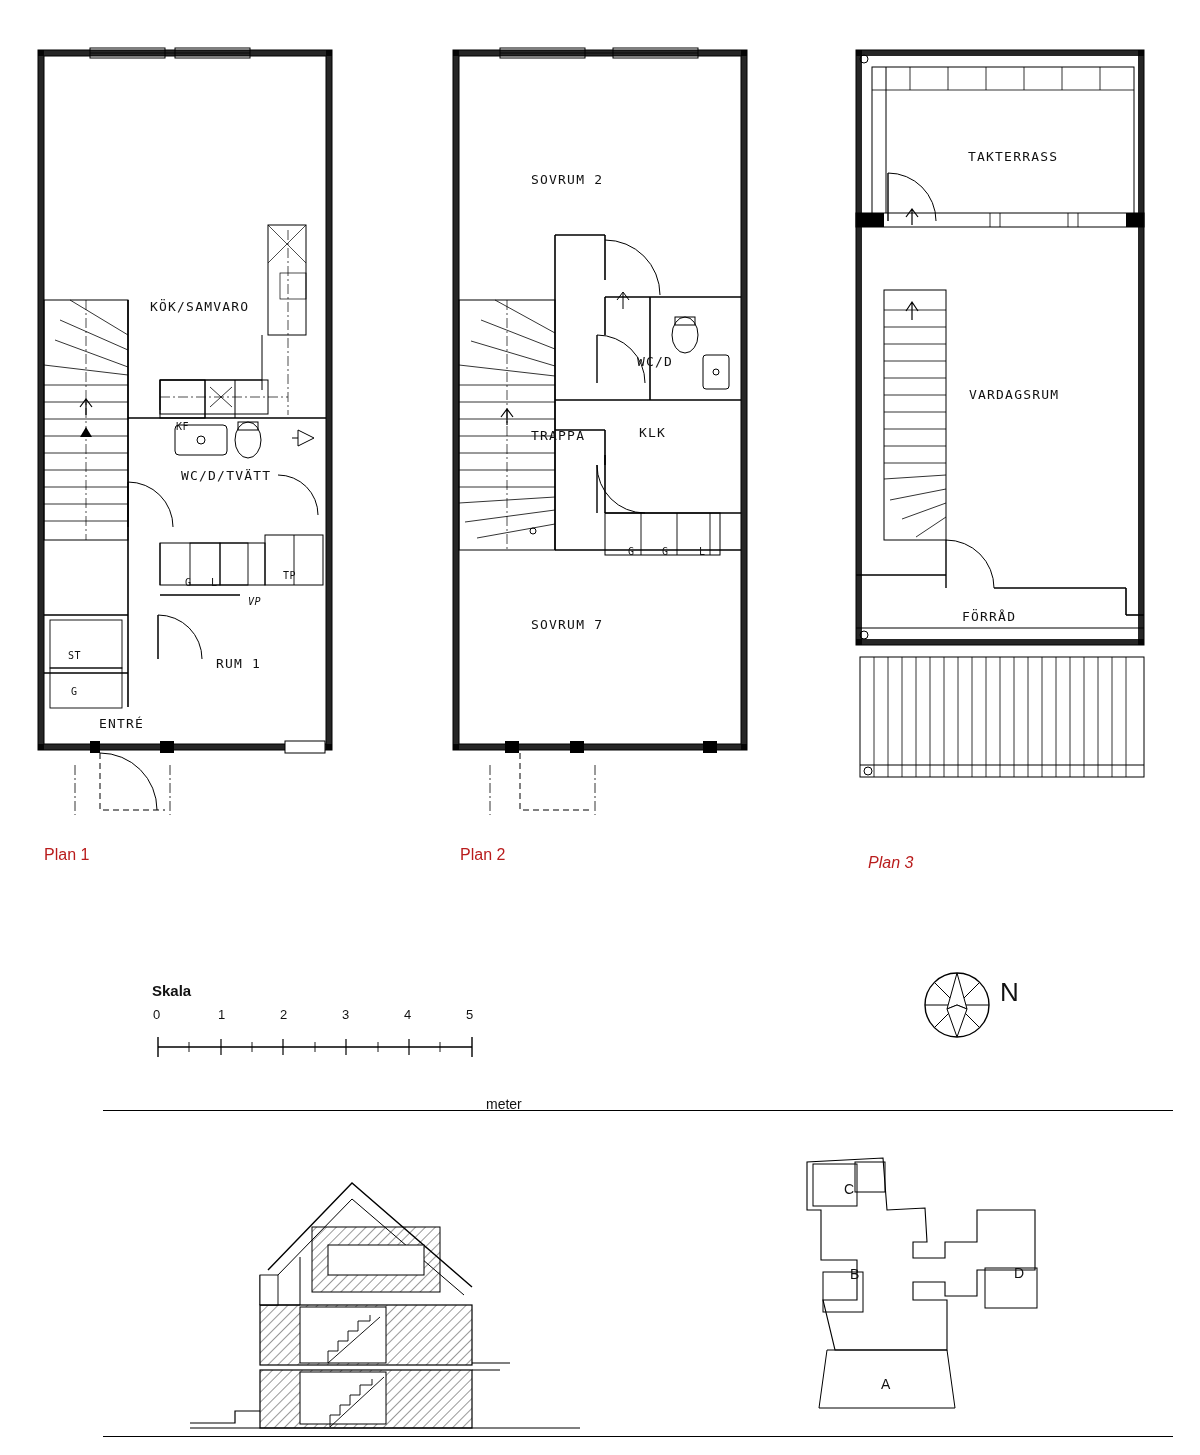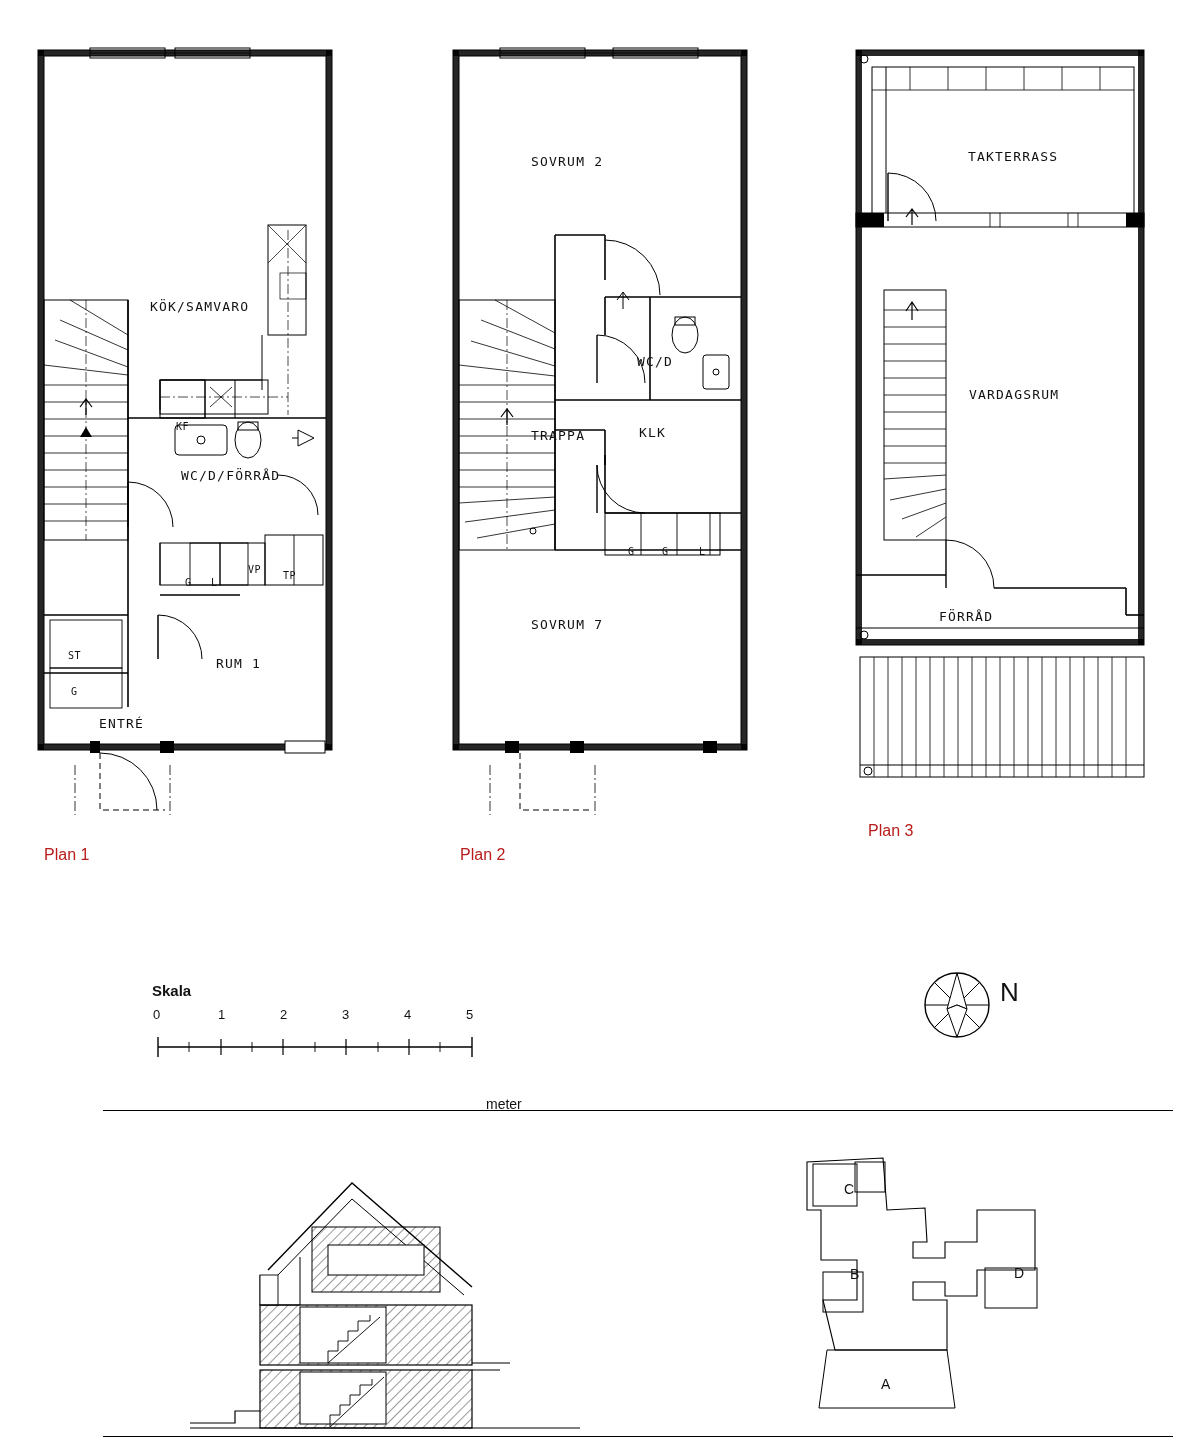--- a/index.html
+++ b/index.html
@@ -108,29 +108,29 @@
 
       <rect class="ln" x="130" y="508" width="105" height="42" stroke-width="1"></rect>
       <rect class="ln" x="160" y="508" width="30" height="42" stroke-width="0.9"></rect>
       <rect class="ln" x="190" y="508" width="28" height="42" stroke-width="0.9"></rect>
       <rect class="ln" x="235" y="500" width="58" height="50" stroke-width="1"></rect>
       <line class="ln" x1="264" y1="500" x2="264" y2="550" stroke-width="0.9"></line>
       <line class="ln" x1="130" y1="508" x2="130" y2="550" stroke-width="1"></line>
     </svg>
   </div>
   <div class="abs room-label" style="left:150px;top:299px;">KÖK/SAMVARO</div>
-  <div class="abs room-label" style="left:181px;top:468px;">WC/D/FÖRRÅD</div>
+  <div class="abs room-label" style="left:181px;top:468px;">WC/D/TVÄTT</div>
   <div class="abs room-label" style="left:99px;top:692px;margin-top:24px;">ENTRÉ</div>
   <div class="abs room-label" style="left:216px;top:656px;">RUM 1</div>
   <div class="abs small-label" style="left:176px;top:381px;">KF</div>
   <div class="abs small-label" style="left:68px;top:610px;">ST</div>
   <div class="abs small-label" style="left:71px;top:646px;">G</div>
   <div class="abs small-label" style="left:185px;top:537px;">G</div>
   <div class="abs small-label" style="left:211px;top:537px;">L</div>
-  <div class="abs small-label" style="left:248px;top:524px;">VP</div>
+  <div class="abs small-label" style="left:248px;top:556px;font-style:italic;">VP</div>
   <div class="abs small-label" style="left:283px;top:530px;">TP</div>
   <div class="abs plan-title" style="left:44px;top:846px;">Plan 1</div>
 
   <div class="abs" style="left:445px;top:35px;">
     <svg width="310" height="780" viewBox="0 0 310 780">
       <rect class="ln" x="8" y="15" width="294" height="700" stroke-width="1"></rect>
       <rect class="ln" x="14" y="21" width="282" height="688" stroke-width="1"></rect>
       <rect x="8" y="15" width="6" height="700" fill="#000" opacity="0.85"></rect>
       <rect x="296" y="15" width="6" height="700" fill="#000" opacity="0.85"></rect>
       <rect x="8" y="15" width="294" height="6" fill="#000" opacity="0.85"></rect>
@@ -194,21 +194,21 @@
       <rect class="ln" x="258" y="320" width="26" height="34" rx="3" stroke-width="1"></rect>
       <circle class="ln" cx="271" cy="337" r="3" stroke-width="1"></circle>
       <path class="ln" d="M178 258 l0 16 M172 265 l6 -8 l6 8" stroke-width="1"></path>
 
       <rect class="ln" x="160" y="478" width="115" height="42" stroke-width="1"></rect>
       <line class="ln" x1="196" y1="478" x2="196" y2="520" stroke-width="0.9"></line>
       <line class="ln" x1="232" y1="478" x2="232" y2="520" stroke-width="0.9"></line>
       <line class="ln" x1="265" y1="478" x2="265" y2="520" stroke-width="0.9"></line>
     </svg>
   </div>
-  <div class="abs room-label" style="left:531px;top:154px;">SOVRUM 2</div>
+  <div class="abs room-label" style="left:531px;top:172px;">SOVRUM 2</div>
   <div class="abs room-label" style="left:637px;top:354px;">WC/D</div>
   <div class="abs room-label" style="left:531px;top:428px;">TRAPPA</div>
   <div class="abs room-label" style="left:639px;top:425px;">KLK</div>
   <div class="abs room-label" style="left:531px;top:617px;">SOVRUM 7</div>
   <div class="abs small-label" style="left:628px;top:506px;">G</div>
   <div class="abs small-label" style="left:662px;top:506px;">G</div>
   <div class="abs small-label" style="left:699px;top:506px;">L</div>
   <div class="abs plan-title" style="left:460px;top:846px;">Plan 2</div>
 
   <div class="abs" style="left:850px;top:45px;">
@@ -297,22 +297,22 @@
         <line x1="248" y1="612" x2="248" y2="732"></line>
           <line x1="262" y1="612" x2="262" y2="732"></line>
         <line x1="276" y1="612" x2="276" y2="732"></line>
       </g>
       <line class="ln" x1="10" y1="720" x2="294" y2="720" stroke-width="1"></line>
       <circle class="ln" cx="18" cy="726" r="4" stroke-width="1"></circle>
     </svg>
   </div>
   <div class="abs room-label" style="left:968px;top:149px;">TAKTERRASS</div>
   <div class="abs room-label" style="left:969px;top:387px;">VARDAGSRUM</div>
-  <div class="abs room-label" style="left:939px;top:609px;">FÖRRÅD</div>
-  <div class="abs plan-title" style="left:868px;top:822px;">Plan 3</div>
+  <div class="abs room-label" style="left:962px;top:609px;">FÖRRÅD</div>
+  <div class="abs plan-title" style="left:868px;top:854px;font-style:italic;">Plan 3</div>
 
   <div class="abs" style="left:150px;top:982px;">
     <div class="scale-title" style="margin:0 0 8px 2px;font-weight:bold;">Skala</div>
     <div style="position:relative;width:400px;height:50px;">
       <div class="scale-num abs" style="left:3px;top:0;">0</div>
       <div class="scale-num abs" style="left:68px;top:0;">1</div>
       <div class="scale-num abs" style="left:130px;top:0;">2</div>
       <div class="scale-num abs" style="left:192px;top:0;">3</div>
       <div class="scale-num abs" style="left:254px;top:0;">4</div>
       <div class="scale-num abs" style="left:316px;top:0;">5</div>

